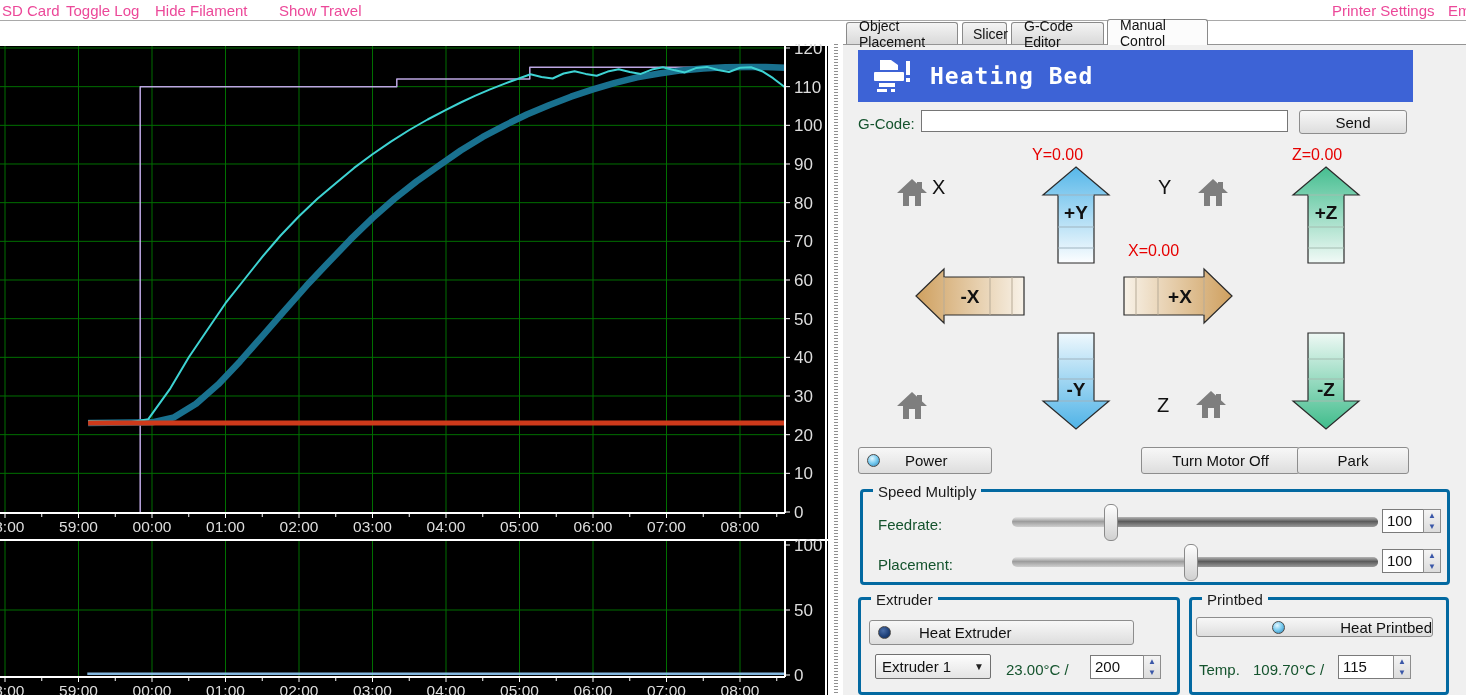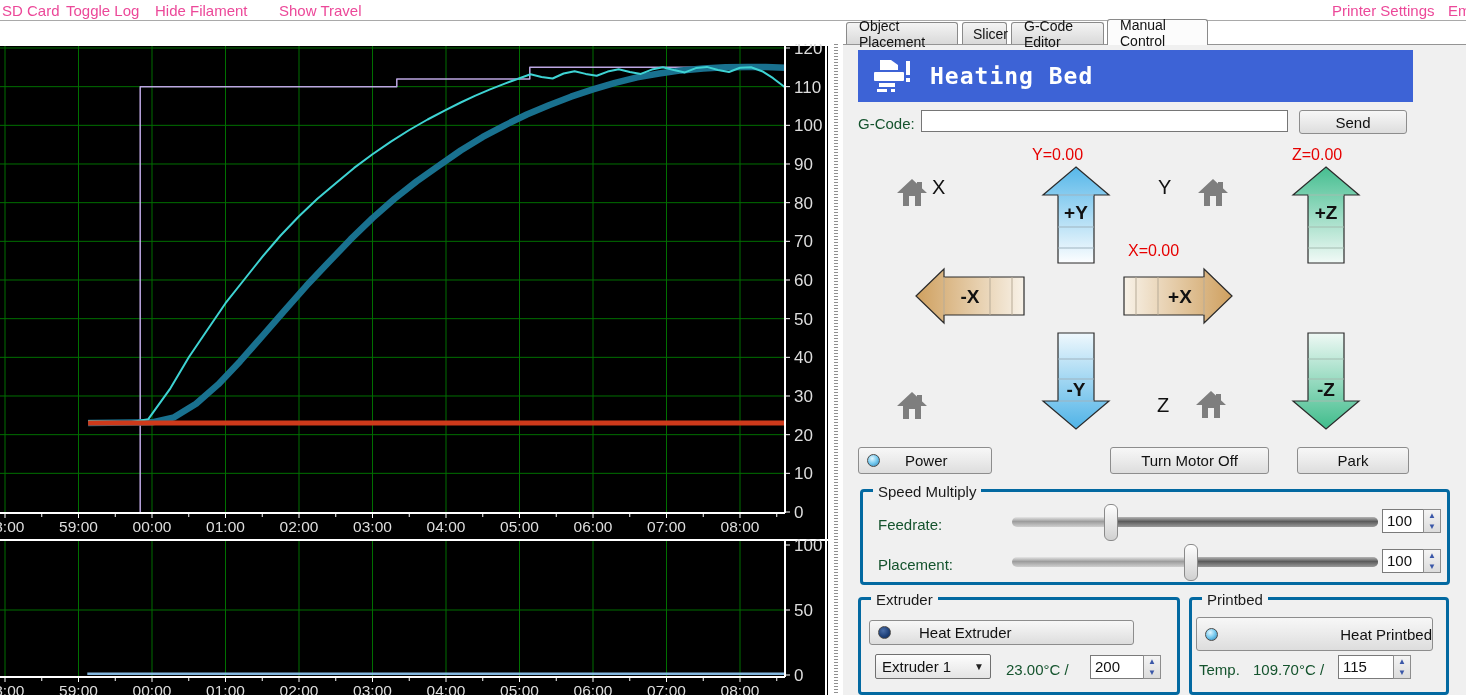--- a/index.html
+++ b/index.html
@@ -355,21 +355,21 @@
     <line x1="83" y1="12" x2="83" y2="50" stroke="#b7ab97"></line>
       <line x1="37" y1="12" x2="37" y2="50" stroke="#b7ab97"></line>
       <line x1="15" y1="12" x2="15" y2="50" stroke="#b7ab97"></line>
     <text x="59" y="38" text-anchor="middle" font-size="19" font-weight="bold" fill="#111">+X</text>
   </svg>
 
   <div class="abs btn" style="left:858px;top:447px;width:134px;height:27px;justify-content:flex-start">
     <span class="led lit" style="margin-left:8px"></span>
     <span style="margin-left:25px">Power</span>
   </div>
-  <div class="abs btn" style="left:1110px;top:447px;width:159px;height:27px">
+  <div class="abs btn" style="left:1141px;top:447px;width:159px;height:27px">
       <span>Turn Motor Off</span>
     </div>
   <div class="abs btn" style="left:1297px;top:447px;width:112px;height:27px">
       <span>Park</span>
     </div>
 
   <div class="abs groupbox" style="left:860px;top:489px;width:590px;height:96px">
     <span class="grouplegend">Speed Multiply</span>
   </div>
   <span class="abs label15" style="left:878px;top:516px">Feedrate:</span>
@@ -408,21 +408,21 @@
   <span class="abs label15" style="left:1006px;top:661px">23.00°C /</span>
   <div class="abs spinbox" style="left:1090px;top:655px;width:54px;height:24px">200</div>
   <div class="abs spinbtns" style="left:1143px;top:655px;height:24px">
       <span>▲</span>
       <span>▼</span>
     </div>
 
   <div class="abs groupbox" style="left:1189px;top:597px;width:260px;height:98px">
     <span class="grouplegend">Printbed</span>
   </div>
-  <div class="abs btn" style="left:1196px;top:617px;width:237px;height:34px;justify-content:space-between">
+  <div class="abs btn" style="left:1196px;top:617px;width:237px;height:20px;justify-content:flex-end">
     <span class="led lit" style="margin-left:8px"></span>
     <span style="margin-left:55px">Heat Printbed</span>
   </div>
   <span class="abs label15" style="left:1199px;top:661px">Temp.</span>
   <span class="abs label15" style="left:1253px;top:661px">109.70°C /</span>
   <div class="abs spinbox" style="left:1338px;top:655px;width:64px;height:24px">115</div>
   <div class="abs spinbtns" style="left:1393px;top:655px;height:24px">
       <span>▲</span>
       <span>▼</span>
     </div>

